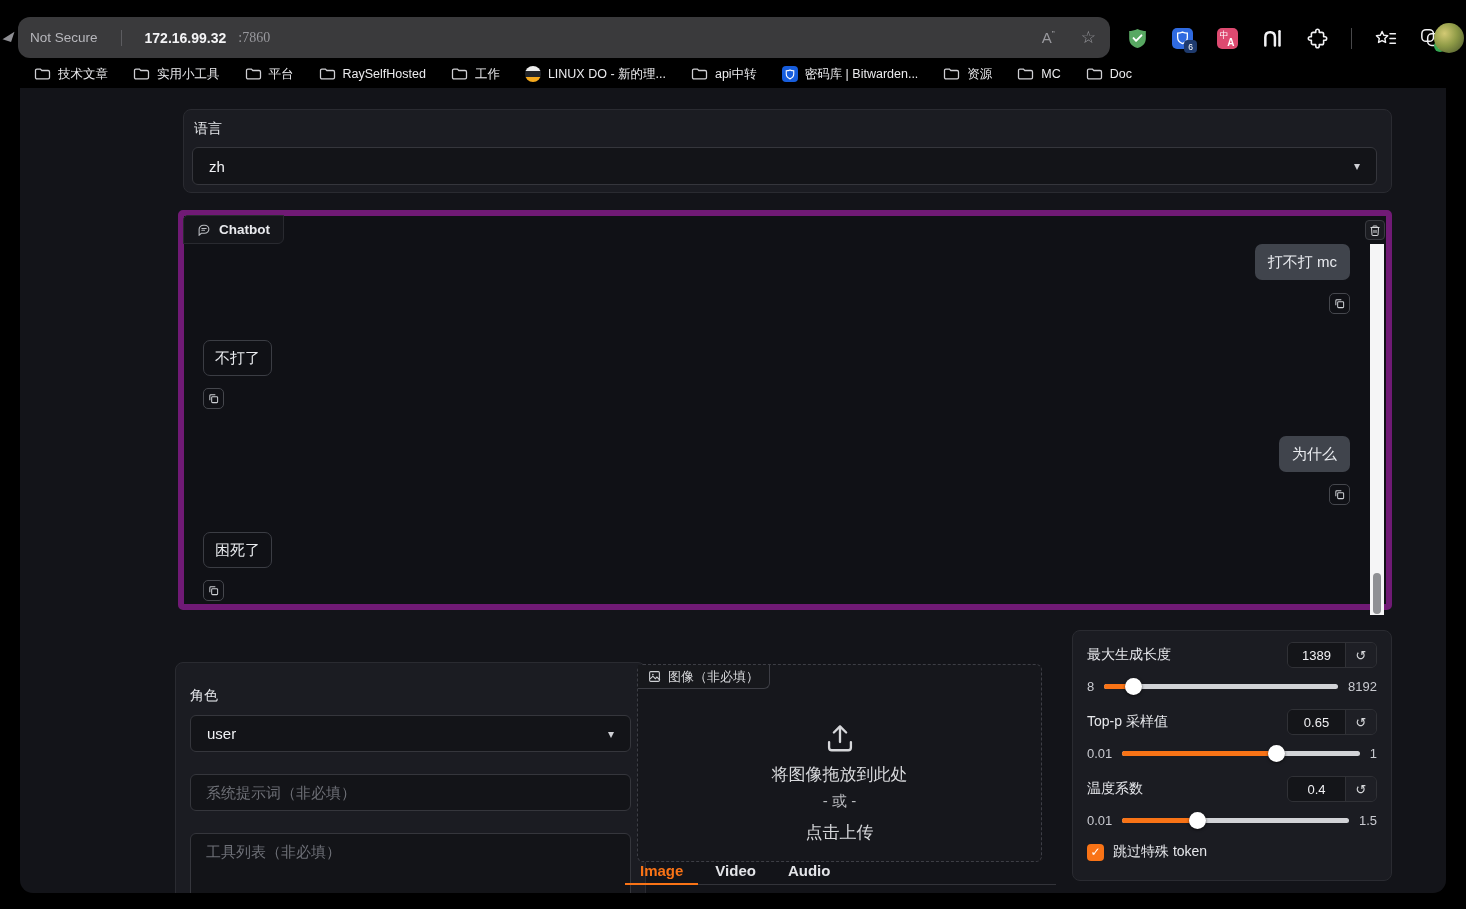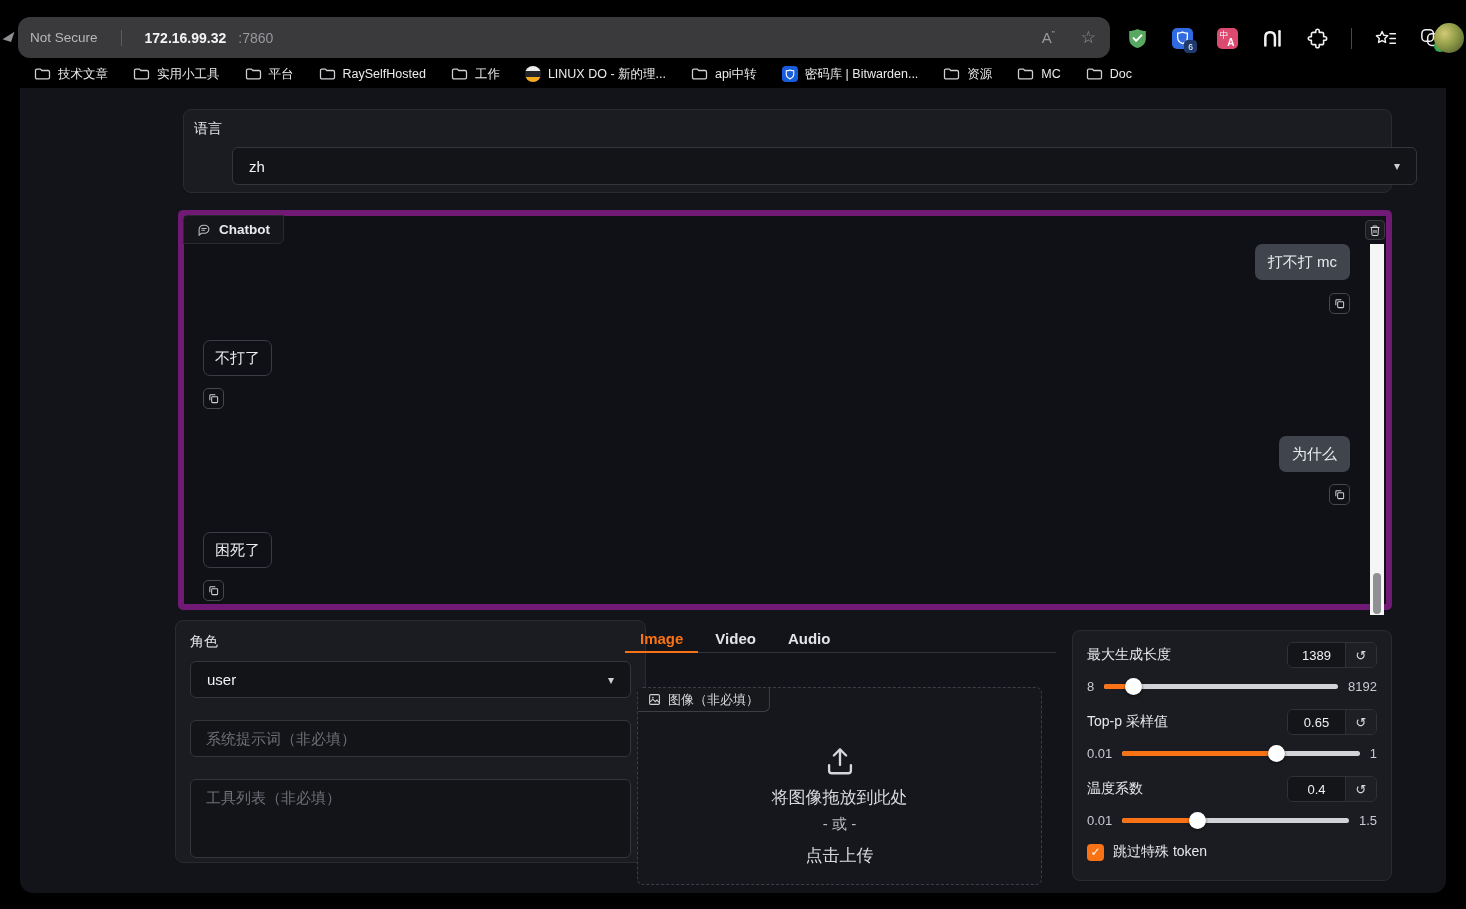--- a/index.html
+++ b/index.html
@@ -7,21 +7,21 @@
               font-family:"Liberation Sans","DejaVu Sans",sans-serif; }
 
   
   #topbar { position:absolute; left:0; top:0; width:1466px; height:88px; background:#000; }
   #addrbar { position:absolute; left:18px; top:17px; width:1092px; height:41px;
              background:#3a3a3c; border-radius:12px; display:flex; align-items:center; }
   .addr-left { display:flex; align-items:center; margin-left:12px;gap:12px; }
   .notsecure { color:#b7b7bc; font-size:13.5px; }
   .addr-div { width:1px; height:16px; background:#5c5c60; margin:0 11px; }
   .host { color:#f4f4f6; font-size:14px; font-weight:bold; }
-  .port { color:#98989d; font-size:14px; }
+  .port { color:#98989d; font-size:14px;font-family:Liberation Serif, serif; }
   .addr-right { position:absolute; right:14px; top:0; height:41px; display:flex; align-items:center; gap:26px; }
   .reader { color:#98989d; font-size:15px; }
   .reader .sm { font-size:9px; vertical-align:super; }
   .staricon { color:#98989d; font-size:17px; }
   #partial-icon { position:absolute; left:4px; top:30px; width:0; height:0;
                   border-left:9px solid transparent; border-bottom:11px solid #8e8e93; transform:rotate(18deg); }
   #extrow { position:absolute; left:1126px; top:27px; display:flex; align-items:center; gap:23px; }
   .ext { position:relative; width:22px; height:22px; display:flex; align-items:center; justify-content:center; }
   .sq { width:21px; height:21px; border-radius:5px; display:flex; align-items:center; justify-content:center; }
   .bw-sq { background:#2f6ae0; }
@@ -48,21 +48,21 @@
   
   #viewport { position:absolute; left:20px; top:88px; width:1426px; height:805px;
               background:#131419; border-radius:0 0 13px 13px; overflow:hidden; }
   .panel { position:absolute; background:#1b1c22; border:1px solid #2a2b31; border-radius:8px; }
   .lbl { color:#e7e8ec; font-size:14px; }
   .inputbox { background:#131418; border:1px solid #35363c; border-radius:6px; color:#f0f1f4; font-size:15px; }
 
   
   #lang-panel { left:163px; top:21px; width:1209px; height:84px; padding:10px 14px 0 8px; }
   #lang-panel .lbl { margin-left:2px; }
-  #lang-dd { margin-top:9px; height:38px; width:100%; display:flex; align-items:center; padding:16px 16px;margin-left:40px; }
+  #lang-dd { margin-top:9px; height:38px; width:100%; display:flex; align-items:center; padding:16px 16px; }
   .dd-val { flex:1; }
   .dd-arrow { color:#cfd0d5; font-size:12px; }
 
   
   #chat { position:absolute; left:158px; top:122px; width:1214px; height:400px;
           background:#101116; border:6px solid #701a75; border-radius:5px; }
   #chat-tab { position:absolute; left:-1px; top:-1px; height:29px; padding:0 13px; display:flex; align-items:center; gap:8px;
               background:#15161b; border:1px solid #292a30; border-radius:5px 0 6px 0; }
   #chat-tab b { color:#e9eaee; font-size:13.5px; font-weight:bold; }
   #trash-btn { position:absolute; right:1px; top:4px; width:20px; height:20px; background:#1b1c21;
@@ -74,21 +74,21 @@
   .msg.user { background:#40444c; }
   .msg.bot  { background:transparent; border:1px solid #3b3d44; padding:7px 11px; }
   .copybtn { position:absolute; width:21px; height:21px; border:1px solid #45474d; border-radius:5px;
              display:flex; align-items:center; justify-content:center; background:transparent; }
   #msg-u1 { right:36px; top:28px; }   #copy-u1 { right:36px; top:77px; }
   #msg-b1 { left:19px;  top:124px; }  #copy-b1 { left:19px;  top:172px; }
   #msg-u2 { right:36px; top:220px; }  #copy-u2 { right:36px; top:268px; }
   #msg-b2 { left:19px;  top:316px; }  #copy-b2 { left:19px;  top:364px; }
 
   
-  #role-panel { left:155px; top:532px; width:471px; height:243px; padding:12px 14px; }
+  #role-panel { left:155px; top:574px; width:471px; height:243px; padding:24px 14px; }
   #role-dd { margin-top:10px; height:37px; width:100%; display:flex; align-items:center; padding:0 16px; }
   .tfield { display:block; width:100%; margin-top:22px; height:37px; padding:0 15px; outline:none; resize:none; }
   .tfield::placeholder { color:#6e7077; }
   textarea.tfield { height:79px; padding-top:9px; font-family:inherit; }
 
   
   #media-col { position:absolute; left:605px; top:542px; width:431px; height:253px; }
   #tabrow { display:flex; border-bottom:1px solid #33343a; height:23px; }
   .tab { padding:0 15px; font-size:15px; color:#e3e4e8; font-weight:bold; height:23px; line-height:18px; margin-right:2px; }
   .tab.active { color:#f97316; border-bottom:2px solid #f97316; }
@@ -328,45 +328,45 @@
     <div class="lbl">角色</div>
     <div class="inputbox" id="role-dd">
       <span class="dd-val">user</span>
       <span class="dd-arrow">▾</span>
     </div>
     <input class="inputbox tfield" placeholder="系统提示词（非必填）" style="">
     <textarea class="inputbox tfield" placeholder="工具列表（非必填）" style=""></textarea>
   </div>
 
   <div id="media-col">
-    <div id="tabrow">
-      <div class="tab active">Image</div>
-      <div class="tab">Video</div>
-      <div class="tab">Audio</div>
-    </div>
     <div id="upzone">
       <div id="uplabel">
         <svg width="13" height="13" viewBox="0 0 24 24" fill="none" stroke="#cfd1d5" stroke-width="2">
             <rect x="3" y="3" width="18" height="18" rx="2"></rect>
             <path d="M4 16.5 l5 -5 4.5 4.5 3 -3 5.5 5.5"></path>
             <circle cx="9" cy="8.5" r="1.5" fill="#cfd1d5" stroke="none"></circle>
           </svg>
         <span>图像（非必填）</span>
       </div>
       <div id="upcenter">
         <svg width="34" height="30" viewBox="0 0 24 22" fill="none" stroke="#d6d7da" stroke-width="1.7" stroke-linecap="round" stroke-linejoin="round">
             <path d="M4 14 v4 a2 2 0 0 0 2 2 h12 a2 2 0 0 0 2 -2 v-4"></path>
             <path d="M12 14 V2.8"></path>
             <path d="M7.5 7 L12 2.5 16.5 7"></path>
           </svg>
         <div class="upl-main">将图像拖放到此处</div>
         <div class="upl-or">- 或 -</div>
         <div class="upl-main">点击上传</div>
       </div>
     </div>
+    <div id="tabrow">
+      <div class="tab active">Image</div>
+      <div class="tab">Video</div>
+      <div class="tab">Audio</div>
+    </div>
   </div>
 
   <div class="panel" id="params">
 
     <div class="prow-head">
       <span class="lbl">最大生成长度</span>
       <span class="valbox">
         <span class="v">1389</span>
         <span class="r">↺</span>
       </span>

